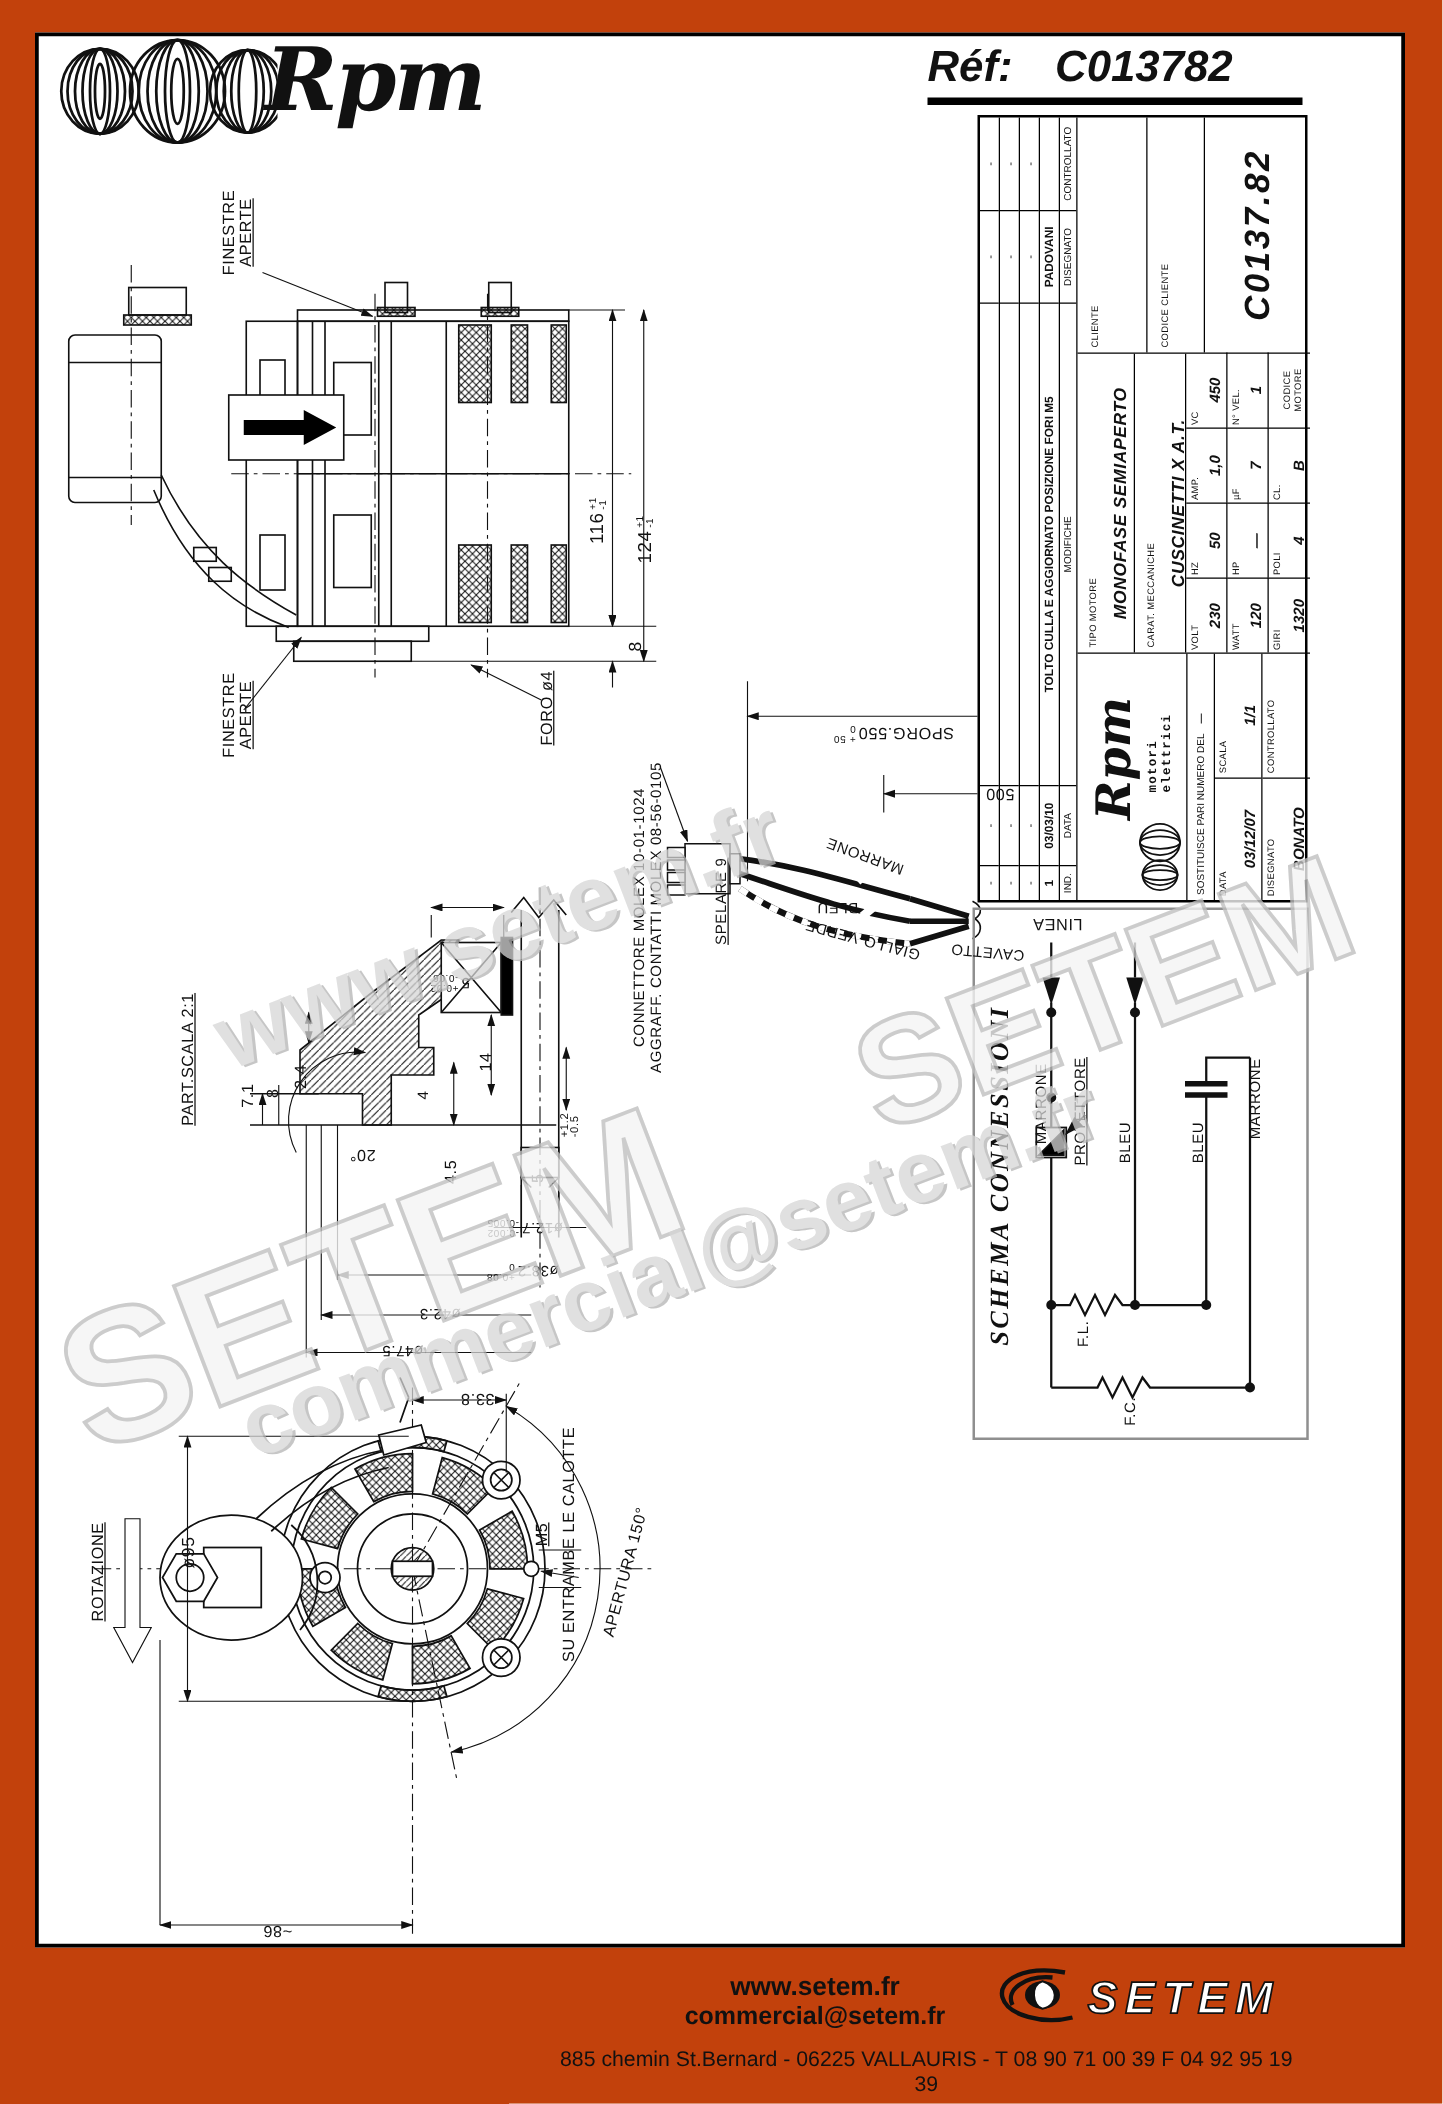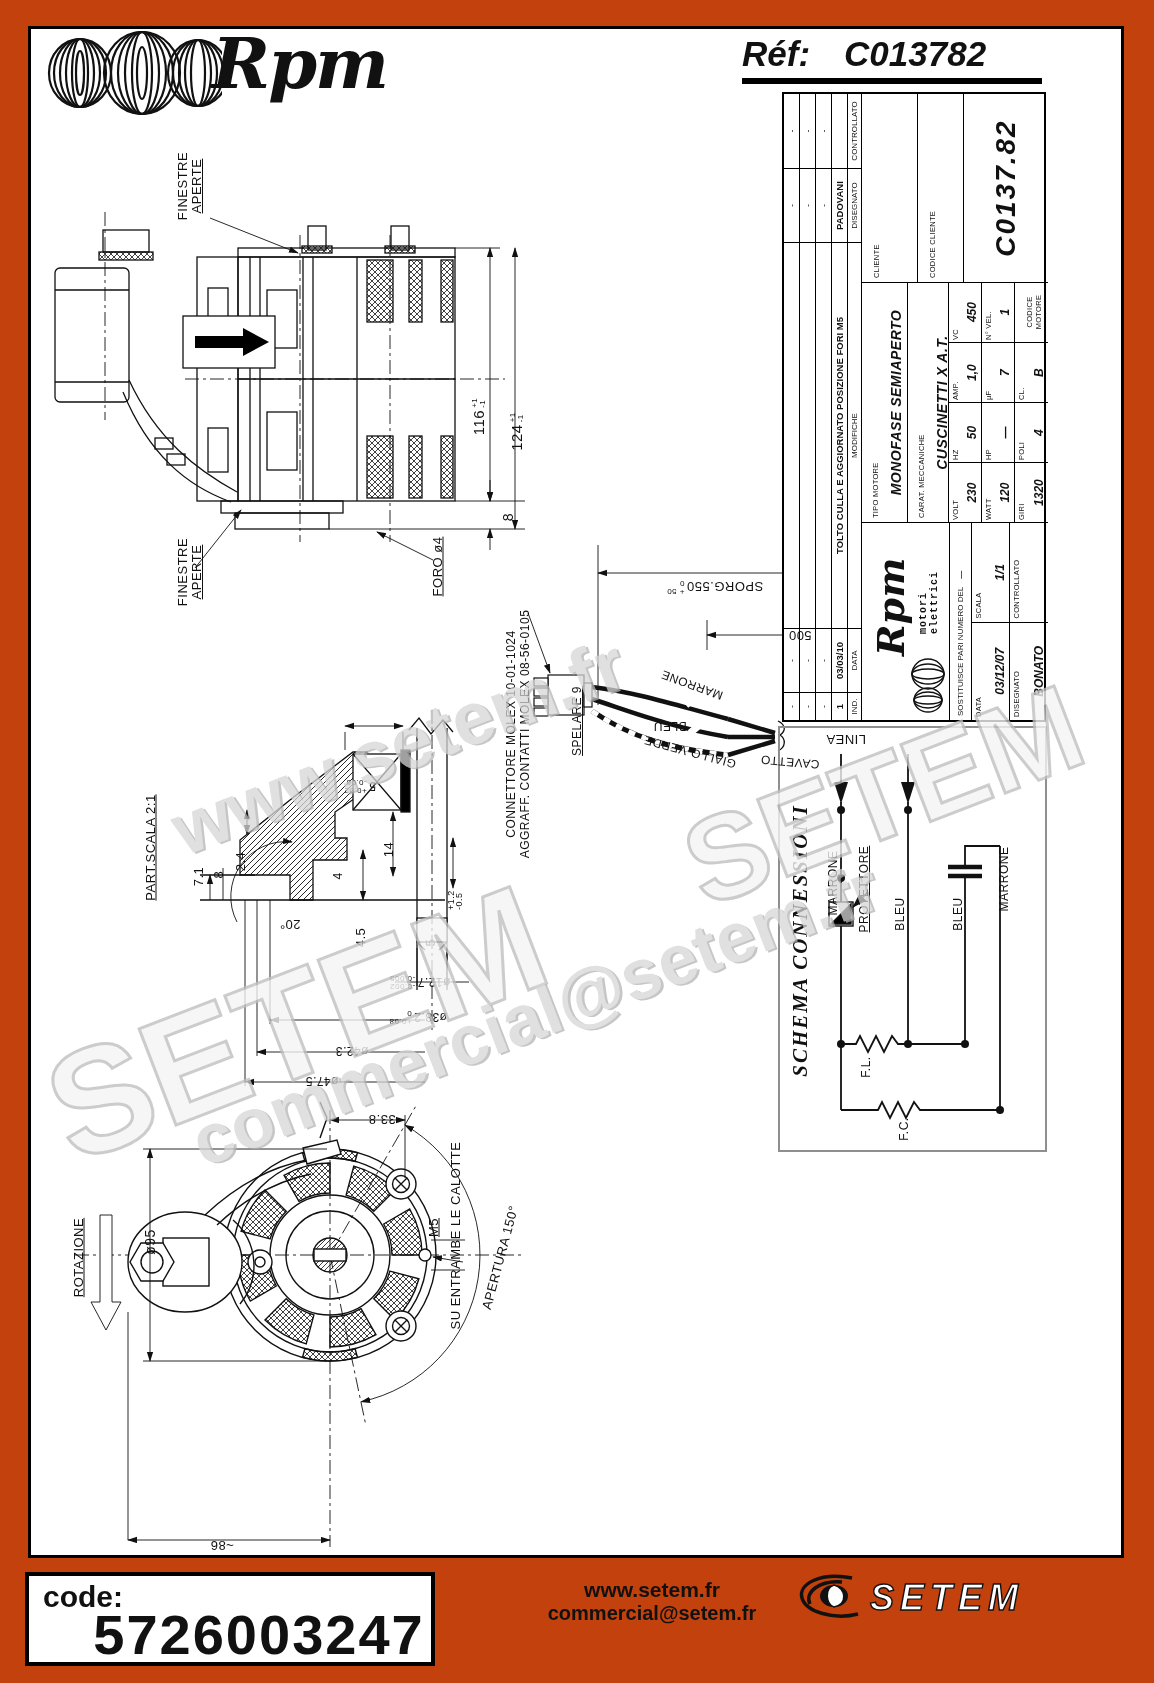--- a/index.html
+++ b/index.html
@@ -579,30 +579,27 @@
   <div class="lbl rot90" style="left:918px;top:907px;width:80px;font-size:12px;">BLEU</div>
   <div class="lbl rot90" style="left:964px;top:872px;width:80px;font-size:12px;">MARRONE</div>
   <div class="lbl rot90" style="left:826px;top:1060px;width:80px;font-size:12px;">F.L.</div>
   <div class="lbl rot90" style="left:864px;top:1122px;width:80px;font-size:12px;">F.C.</div>
 
   <div class="wm" style="left:175px;top:790px;font-size:74px;transform:rotate(-21deg);">www.setem.fr</div>
   <div class="wm wm-outline" style="left:55px;top:1030px;font-size:150px;transform:rotate(-21deg);">SETEM</div>
   <div class="wm" style="left:195px;top:1105px;font-size:70px;transform:rotate(-21deg);">commercial@setem.fr</div>
   <div class="wm wm-outline" style="left:690px;top:800px;font-size:120px;transform:rotate(-21deg);">SETEM</div>
 
-  <div class="code-box">
-    <div class="code-label">code:</div>
-    <div class="code-value">5726003247</div>
-  </div>
   <div class="footer-center">
     <div class="footer-web">www.setem.fr</div>
     <div class="footer-mail">commercial@setem.fr</div>
   </div>
   <svg style="left:790px;top:1570px;" width="260" height="56" viewBox="0 0 260 56">
     <g stroke="#111" fill="none" stroke-width="3.5">
       <path d="M62,8 C30,2 8,14 12,28 C16,42 44,50 68,44"></path>
       <path d="M20,34 C14,22 30,10 52,12"></path>
     </g>
     <ellipse cx="44" cy="26" rx="14" ry="11" fill="#111"></ellipse>
     <path d="M44,15 C56,18 58,34 44,37 C36,35 34,18 44,15 Z" fill="#fff" stroke="#111" stroke-width="1.5"></path>
     <text x="80" y="40" font-family="Liberation Sans, sans-serif" font-size="36" font-style="italic" font-weight="bold" letter-spacing="6" fill="#fff" stroke="#111" stroke-width="1.4">SETEM</text>
   </svg>
+  <div class="footer-addr">885 chemin St.Bernard  -  06225 VALLAURIS  -  T 08 90 71 00 39   F 04 92 95 19 39</div>
 </div>
 
 </body></html>

